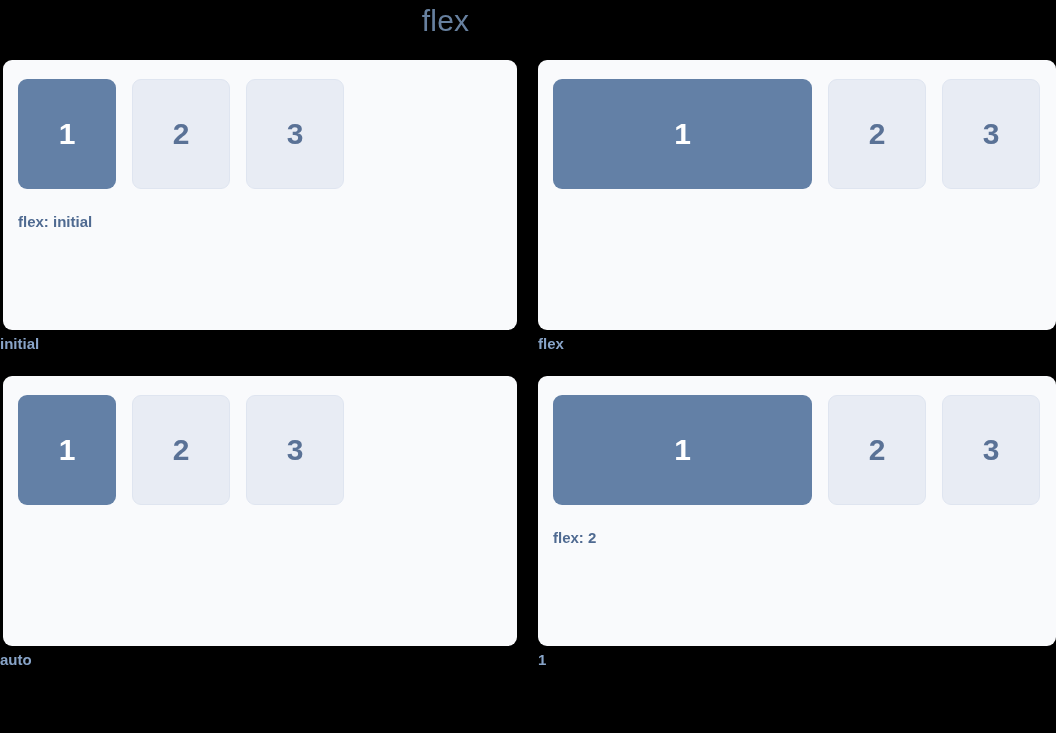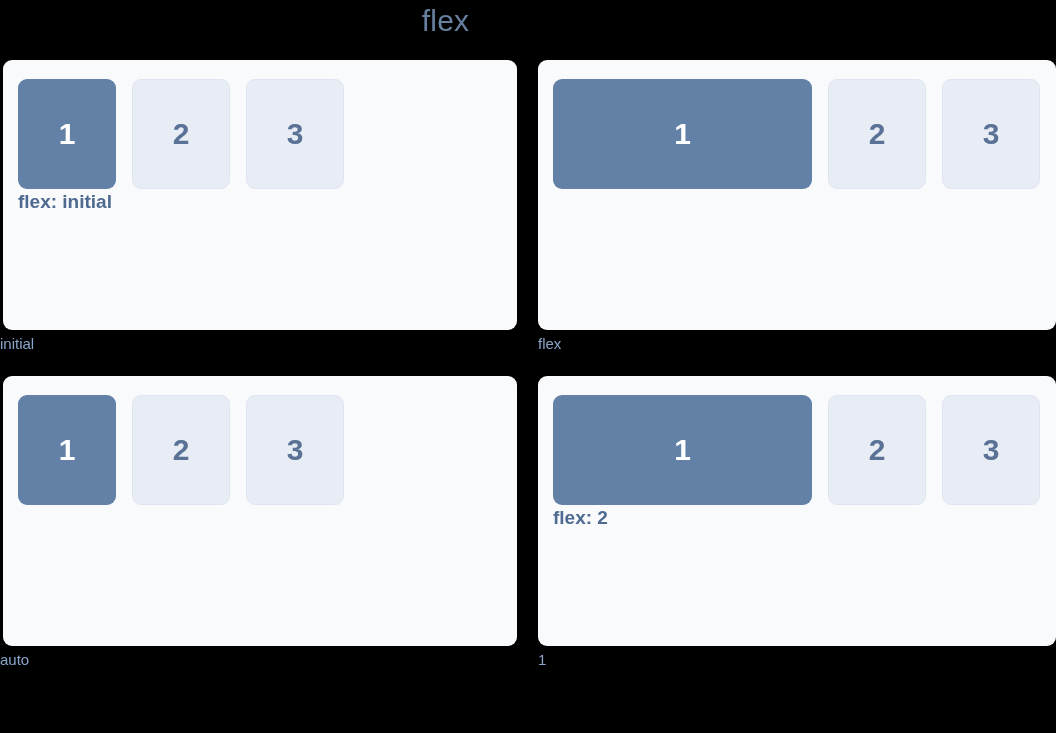--- a/index.html
+++ b/index.html
@@ -89,33 +89,33 @@
     color: #5a7296;
   }
 
   
   .panel-row.grow .box.primary {
     flex: 1 1 auto;
     width: auto;
   }
 
   .caption {
-    margin-top: 4px;
-    font-size: 19px;
+    margin-top: 24px;
+    font-size: 15px;
     font-weight: bold;
     color: #4f6a91;
     line-height: 18px;
   }
 
   .panel-label {
     position: absolute;
     left: 0;
     top: 274px;
     font-size: 15px;
-    font-weight: normal;
+    font-weight: bold;
     color: #88a4c8;
     line-height: 20px;
     white-space: nowrap;
   }
 
   
   .demo-cell.col-left .panel-label {
     left: -3px;
   }
 </style>

